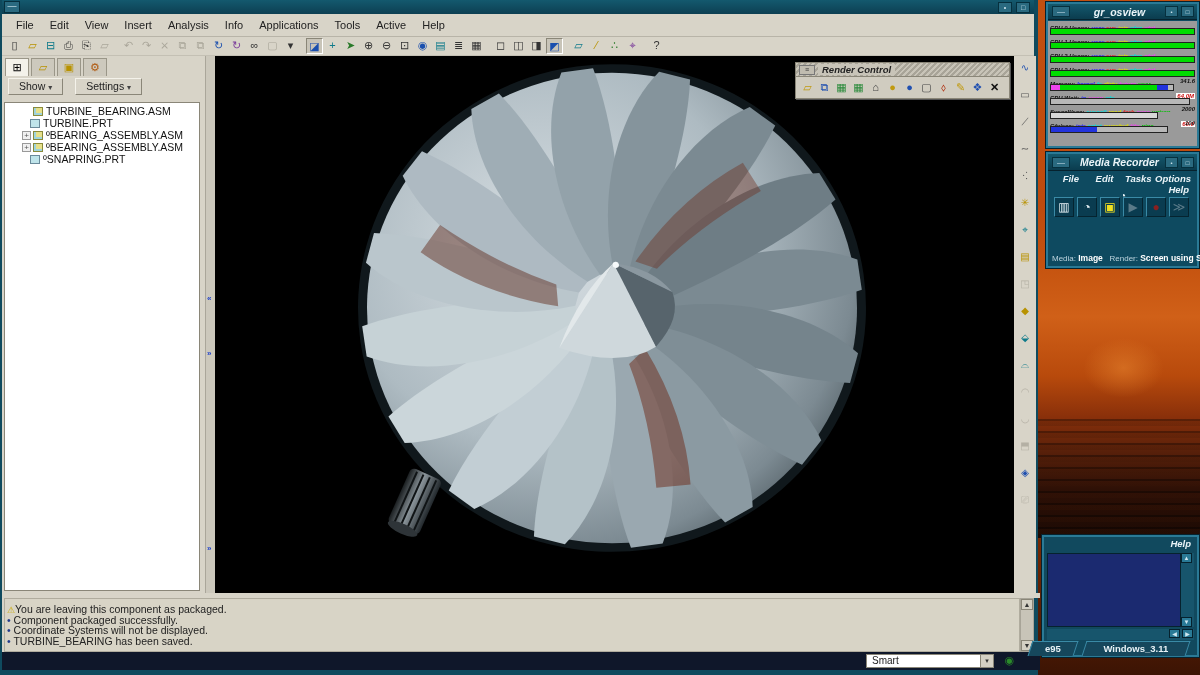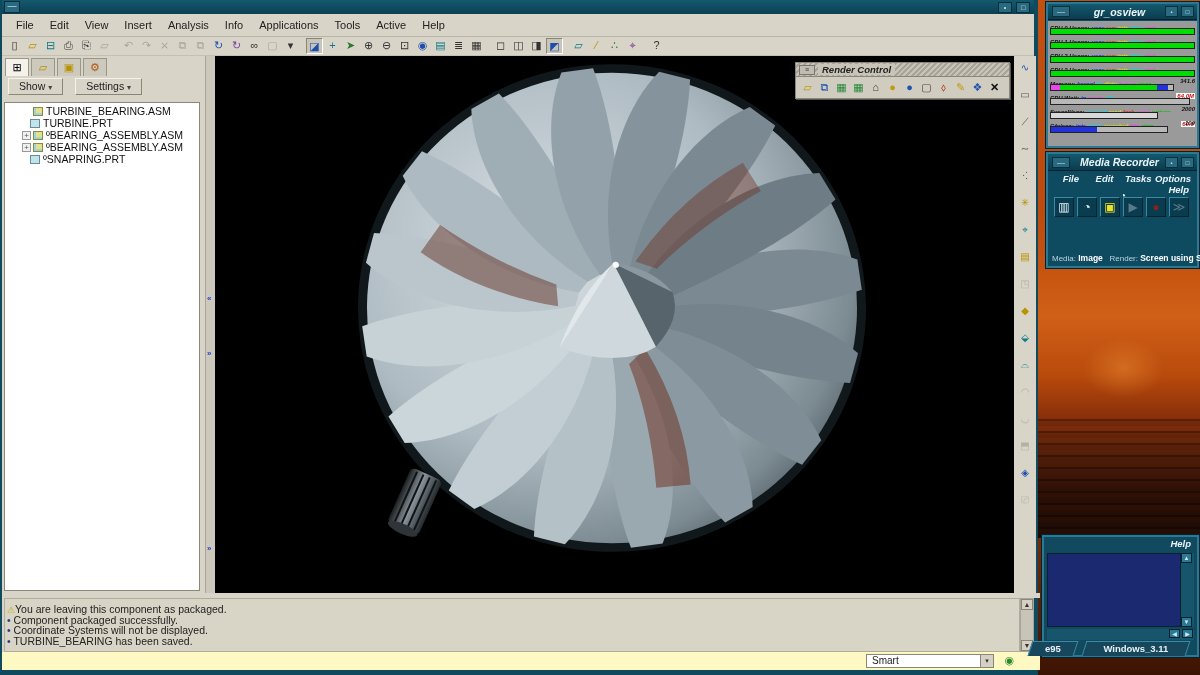--- a/index.html
+++ b/index.html
@@ -81,21 +81,21 @@
   #msgedge { position:absolute; left:0; top:593px; width:1038px; height:5px; background:#d8d4c8; }
   #messages { position:absolute; left:2px; top:598px; width:1016px; height:54px; background:#d8d4c6;
     border:1px solid #b0ac9e; padding:1px 0 0 2px; }
   .mline { font-size:10.5px; color:#222; height:10.5px; line-height:18px; white-space:nowrap; }
   .mline .warn { color:#c8a800; font-size:9px; } .mline .bull { color:#223a8c; }
   #msgscroll { position:absolute; left:1018px; top:598px; width:14px; height:54px; background:#c8c4b8; border:1px solid #a8a498; }
   #msgscroll .sb { position:absolute; left:0; width:12px; height:11px; background:#d4d0c4; border:1px solid #8a8678;
     font-size:7px; text-align:center; line-height:10px; color:#333; }
 
   
-  #footer { position:absolute; left:0; top:652px; width:1038px; height:18px; background:#fef9c3; }
+  #footer { position:absolute; left:0; top:652px; width:1038px; height:18px; background:#0f172a; }
   #filtercombo { position:absolute; right:46px; top:2px; width:128px; height:14px; background:#fff; border:1px solid #8a8678;
     font-size:10px; color:#222; padding-left:5px; line-height:12px; }
   #filtercombo .cararrow { position:absolute; right:0; top:0; width:13px; height:12px; background:#d4d0c4;
     border-left:1px solid #8a8678; text-align:center; font-size:7px; line-height:11px; color:#333; }
   #selstatus { position:absolute; right:26px; top:2px; font-size:11px; color:#2a8a2a; }
 
   
   .sgiwin { position:absolute; background:#0e4a60; border:2px solid #2a7a96; box-shadow:0 0 0 1px #06222e; }
   .sgititle { height:17px; display:flex; align-items:center; background:linear-gradient(#14596e,#0b3c4e);
     border-bottom:1px solid #06222e; }

